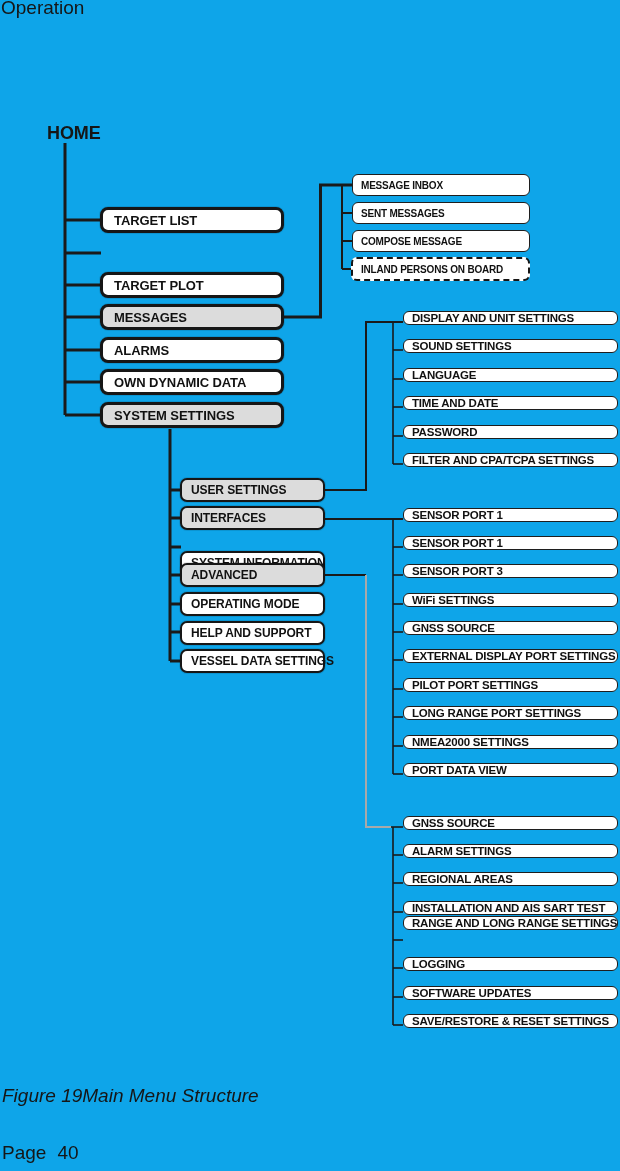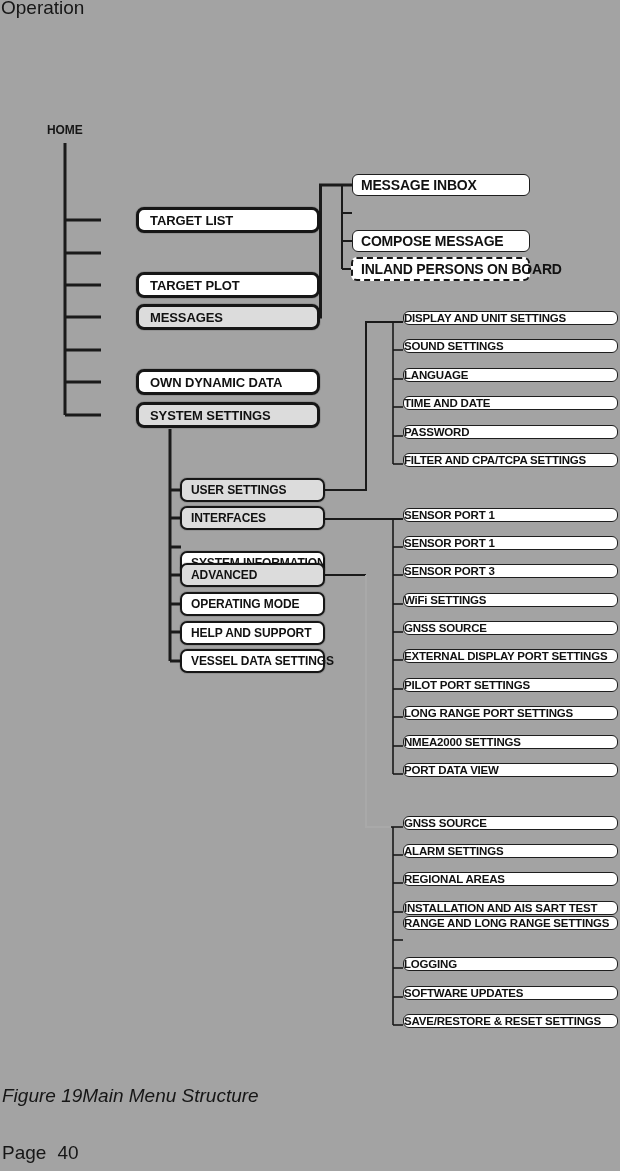--- a/index.html
+++ b/index.html
@@ -1,34 +1,34 @@
 <!DOCTYPE html>
 <html><head>
 <meta charset="utf-8">
 <style>
   html,body{margin:0;padding:0;background:#fff;}
   .page{
-    position:relative;width:620px;height:1171px;background:#a3a3a3;
+    position:relative;width:620px;height:1171px;background:#0ea5e9;
     font-family:"Liberation Sans",sans-serif;overflow:hidden;
   }
   .hdr{position:absolute;top:-3px;left:1px;font-size:19px;line-height:1.2;color:#161616;}
-  .home{position:absolute;top:123px;left:47px;font-size:12px;font-weight:700;color:#161616;letter-spacing:-0.1px;}
+  .home{position:absolute;top:123px;left:47px;font-size:18px;font-weight:700;color:#161616;letter-spacing:-0.1px;}
   .wires{position:absolute;top:0;left:0;pointer-events:none;}
   .box{
     position:absolute;box-sizing:border-box;background:#ffffff;display:flex;align-items:center;
     color:#111;font-weight:600;white-space:nowrap;
   }
   .lv1{left:100px;width:184px;height:26px;border:3px solid #161616;border-radius:8px;
-       padding-left:11px;font-size:13px;letter-spacing:-0.1px;box-shadow:0 0 0 1px rgba(0,0,0,0.10);margin-left:36px;}
+       padding-left:11px;font-size:13px;letter-spacing:-0.1px;box-shadow:0 0 0 1px rgba(0,0,0,0.10);}
   .lv2{left:180px;width:145px;height:24px;border:2.5px solid #161616;border-radius:7px;
        padding-left:9px;font-size:12px;letter-spacing:-0.1px;box-shadow:0 0 0 1px rgba(0,0,0,0.10);}
   .lv3{left:403px;width:215px;height:14px;border:1.5px solid #1e1e1e;border-radius:6px;
-       font-size:11.5px;letter-spacing:-0.2px;}
+       padding-left:8px;font-size:11.5px;letter-spacing:-0.2px;}
   .msg{left:352px;width:178px;height:22px;border:1.5px solid #1e1e1e;border-radius:6px;
-       padding-left:8px;font-size:14px;letter-spacing:-0.2px;position:absolute;box-sizing:border-box;
+       padding-left:8px;font-size:10px;letter-spacing:-0.2px;position:absolute;box-sizing:border-box;
        background:#fff;display:flex;align-items:center;color:#111;font-weight:600;white-space:nowrap;}
   .dashed{left:351px;width:179px;height:24px;border:2px dashed #161616;border-radius:6px;}
   .gray{background:#dcdcdc;}
   .caption{position:absolute;top:1085px;left:2px;font-size:19px;font-style:italic;color:#161616;}
   .caption .t{}
   .footer{position:absolute;top:1142px;left:2px;font-size:19px;color:#161616;}
   .footer .n{margin-left:11px;}
 </style>
 </head>
 <body>
@@ -96,24 +96,26 @@
         <path d="M393 997 H403"></path>
       <path d="M393 1025 H403"></path>
     </g>
   </svg>
 
   <div class="home">HOME</div>
 
   <div class="box lv1" style="top:207px">TARGET LIST</div>
   <div class="box lv1" style="top:272px">TARGET PLOT</div>
   <div class="box lv1 gray" style="top:304px">MESSAGES</div>
+  <div class="box lv1" style="top:337px">ALARMS</div>
   <div class="box lv1" style="top:369px">OWN DYNAMIC DATA</div>
   <div class="box lv1 gray" style="top:402px">SYSTEM SETTINGS</div>
 
   <div class="msg" style="top:174px">MESSAGE INBOX</div>
+  <div class="msg" style="top:202px">SENT MESSAGES</div>
   <div class="msg" style="top:230px">COMPOSE MESSAGE</div>
   <div class="msg dashed" style="top:257px">INLAND PERSONS ON BOARD</div>
 
   <div class="box lv2 gray" style="top:478px">USER SETTINGS</div>
   <div class="box lv2 gray" style="top:506px">INTERFACES</div>
   <div class="box lv2" style="top:551px">SYSTEM INFORMATION</div>
   <div class="box lv2 gray" style="top:563px">ADVANCED</div>
   <div class="box lv2" style="top:592px">OPERATING MODE</div>
   <div class="box lv2" style="top:621px">HELP AND SUPPORT</div>
   <div class="box lv2" style="top:649px">VESSEL DATA SETTINGS</div>

